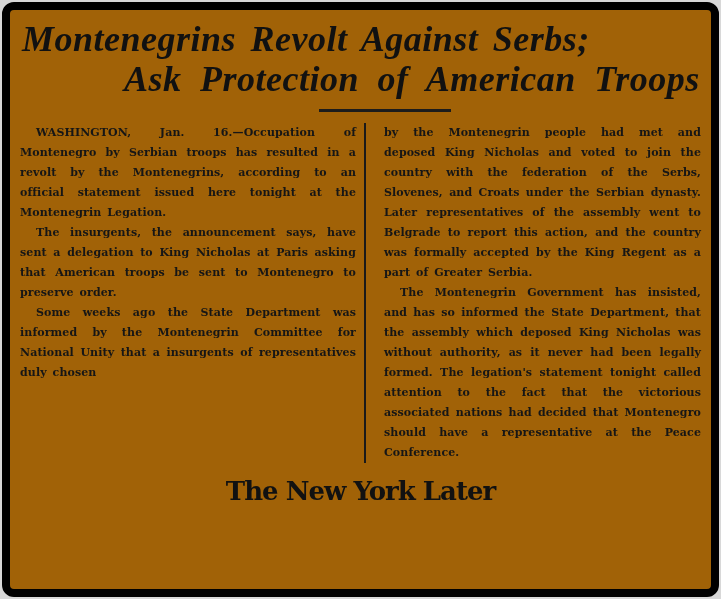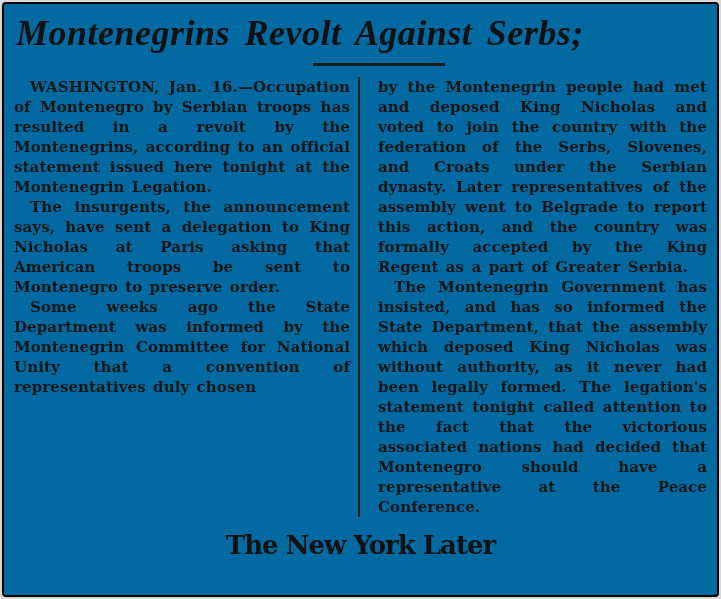--- a/index.html
+++ b/index.html
@@ -7,23 +7,23 @@
     padding: 0;
     width: 721px;
     height: 599px;
     background: #d8d8d8;
     overflow: hidden;
     font-family: "Liberation Serif", serif;
   }
   .page {
     position: absolute;
     top: 2px; left: 2px; right: 2px; bottom: 2px;
-    background: #0369a1;
-    border: 2px solid #000000;
-    border-radius: 4px;
+    background: #a16207;
+    border: 8px solid #000000;
+    border-radius: 12px;
     box-sizing: border-box;
     color: #161616;
   }
   .headline {
     margin: 9px 12px 0 12px;
     font-family: "Liberation Serif", serif;
     font-style: italic;
     font-weight: bold;
     font-size: 36px;
     line-height: 40px;
@@ -39,21 +39,21 @@
     margin: 10px 0 0 309px;
   }
   .columns {
     display: flex;
     margin: 11px 10px 0 10px;
     align-items: stretch;
   }
   .col {
     font-family: "DejaVu Serif", serif;
     font-weight: bold;
-    font-size: 15px;
+    font-size: 11px;
     line-height: 20px;
     text-align: justify;
     color: #161616;
     letter-spacing: 0.1px;
     word-spacing: 2px;
   }
   .col.left  { width: 336px; }
   .col.right { flex: 1; margin-left: 18px; }
   .divider {
     width: 2px;
@@ -75,29 +75,30 @@
     color: #111111;
   }
 </style>
 </head>
 <body>
 
 <div class="page">
 
   <h1 class="headline">
     <span class="hl1">Montenegrins Revolt Against Serbs;</span>
+    <span class="hl2">Ask Protection of American Troops</span>
   </h1>
 
   <div class="rule"></div>
 
   <div class="columns">
     <div class="col left">
       <p>WASHINGTON, Jan. 16.—Occupation of Montenegro by Serbian troops has resulted in a revolt by the Montenegrins, according to an official statement issued here tonight at the Montenegrin Legation.</p>
       <p>The insurgents, the announcement says, have sent a delegation to King Nicholas at Paris asking that American troops be sent to Montenegro to preserve order.</p>
-      <p>Some weeks ago the State Department was informed by the Montenegrin Committee for National Unity that a convention of representatives duly chosen</p>
+      <p>Some weeks ago the State Department was informed by the Montenegrin Committee for National Unity that a insurgents of representatives duly chosen</p>
     </div>
 
     <div class="divider"></div>
 
     <div class="col right">
       <p class="cont">by the Montenegrin people had met and deposed King Nicholas and voted to join the country with the federation of the Serbs, Slovenes, and Croats under the Serbian dynasty.  Later representatives of the assembly went to Belgrade to report this action, and the country was formally accepted by the King Regent as a part of Greater Serbia.</p>
       <p>The Montenegrin Government has insisted, and has so informed the State Department, that the assembly which deposed King Nicholas was without authority, as it never had been legally formed.  The legation's statement tonight called attention to the fact that the victorious associated nations had decided that Montenegro should have a representative at the Peace Conference.</p>
     </div>
   </div>
 

